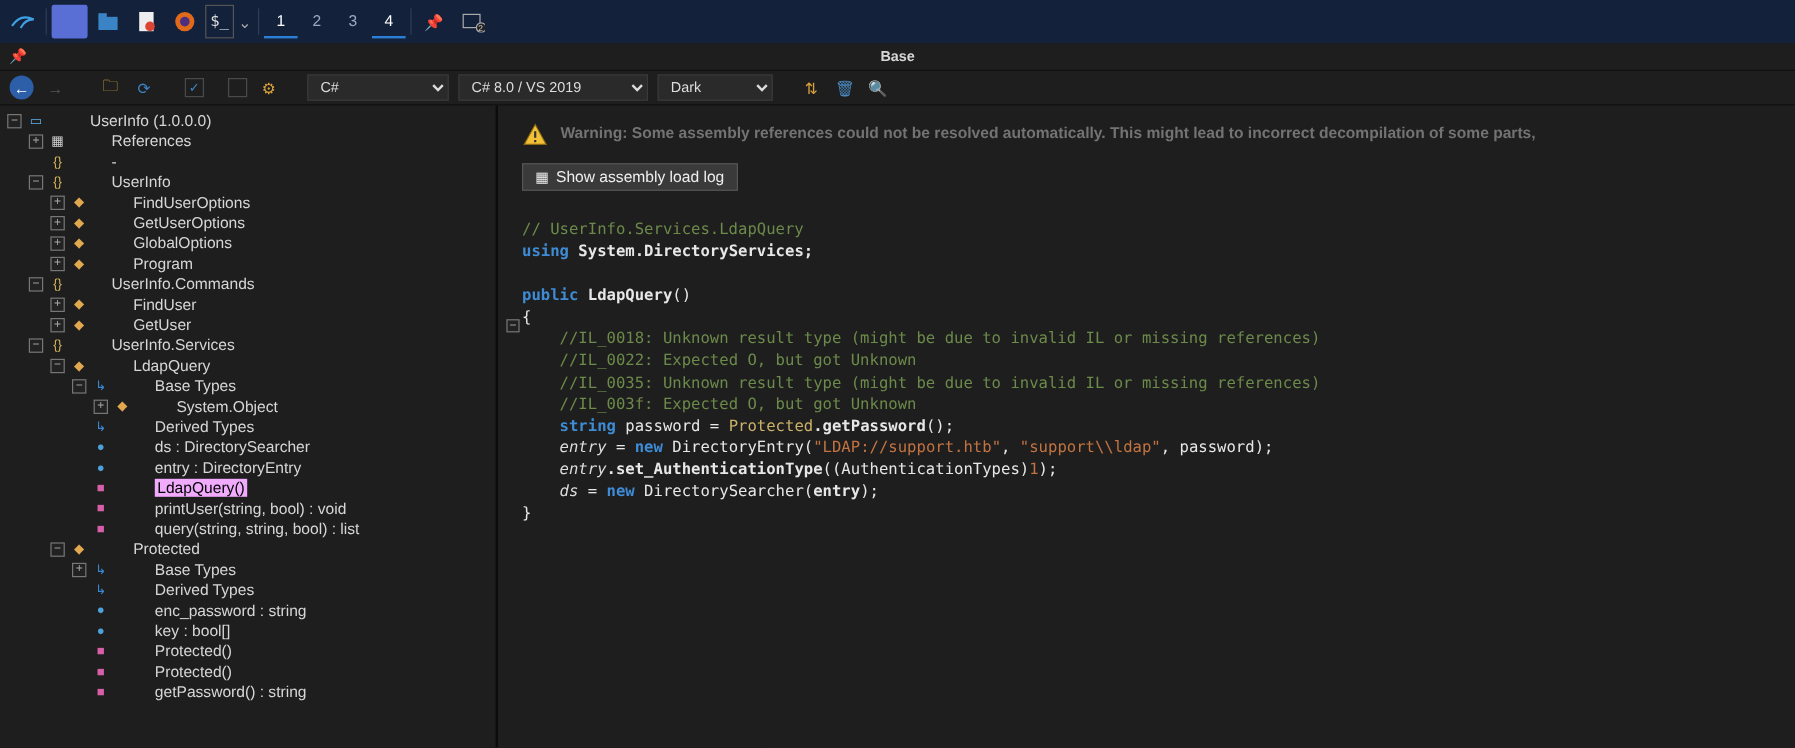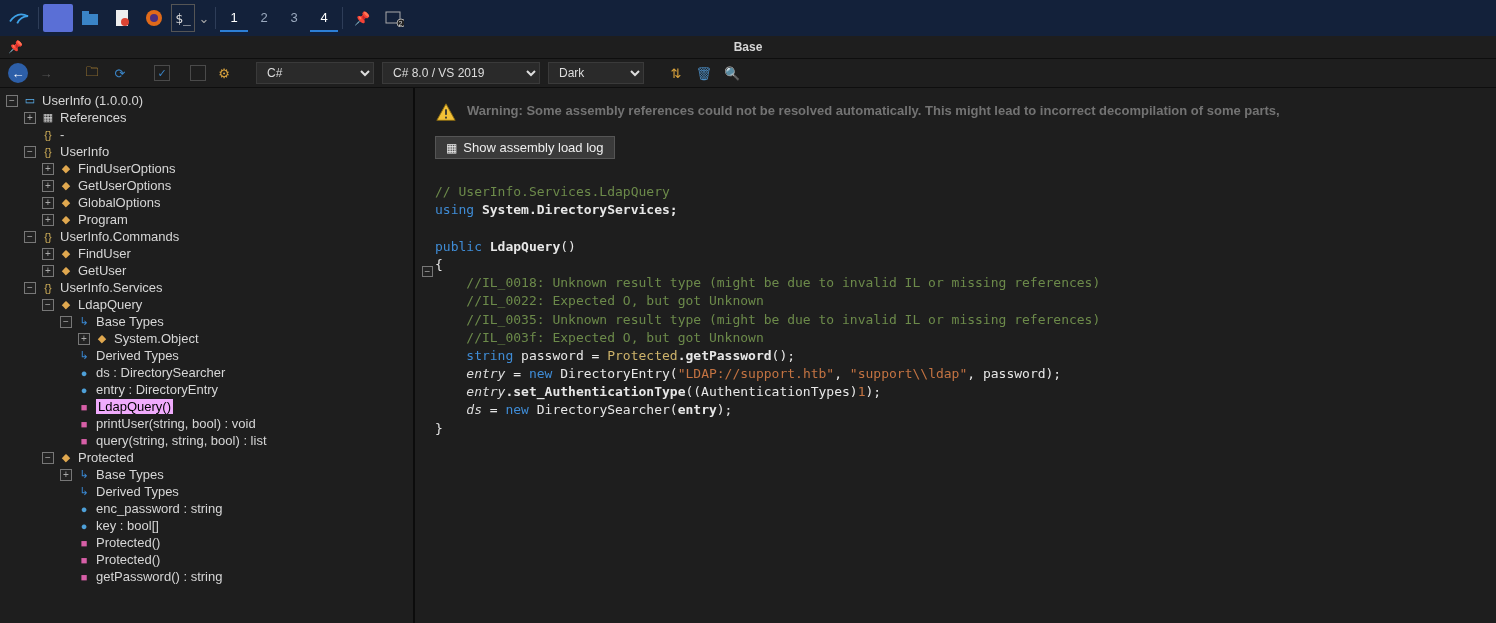--- a/index.html
+++ b/index.html
@@ -103,21 +103,21 @@
   border:1px solid #777; color:#aaa;
   font-size:10px; line-height:9px; text-align:center;
   margin-right:4px; background:#222;
 }
 .node .noexp { width:12px; margin-right:4px; }
 .node .ic {
   width:16px; height:14px; margin-right:4px;
   display:flex;align-items:center;justify-content:center;
   font-size:11px;
 }
-.node .lbl { color:#d6d6d6; }
+.node .lbl { color:#d6d6d6;margin-left:33px; }
 .node.selected .lbl { background:#f0abfc; color:#000; padding:0 2px; }
 
 .ic-asm { color:#5bb1ef; }
 .ic-ref { color:#cfcfcf; }
 .ic-ns  { color:#d4b25a; }
 .ic-cls { color:#e0a84f; }
 .ic-method { color:#d75fa7; }
 .ic-field { color:#4ea0d8; }
 .ic-arrow { color:#3a88d2; }
 
@@ -138,21 +138,21 @@
   padding:3px 10px; margin:2px 0 6px 20px;
   font-size:13px; color:#eee; gap:6px;
 }
 
 .code {
   font-family: "DejaVu Sans Mono","Consolas",monospace;
   font-size:13px; line-height:1.4;
   padding-left:20px; white-space:pre;
 }
 .c-comment { color:#6c8a4a; }
-.c-keyword { color:#3f8cd6; font-weight:400; }
+.c-keyword { color:#3f8cd6; font-weight:700; }
 .c-type    { color:#cdb26a; }
 .c-string  { color:#c37342; }
 .c-num     { color:#c37342; }
 .c-ident   { font-style:italic; color:#dcdcdc; }
 .c-plain   { color:#e7e7e7; }
 .c-bold    { font-weight:700; color:#e7e7e7; }
 
 .gut-minus {
   position:absolute; left:422px;
   width:11px;height:11px;border:1px solid #777;color:#aaa;

